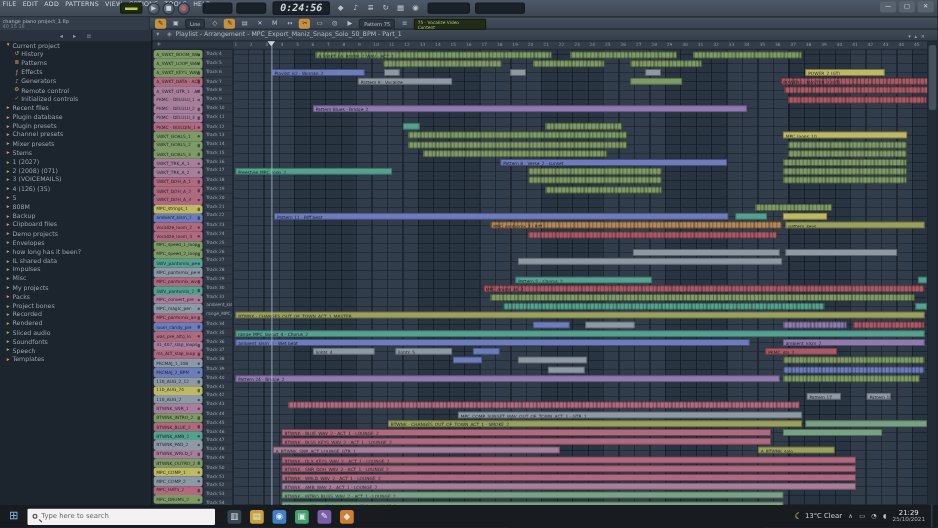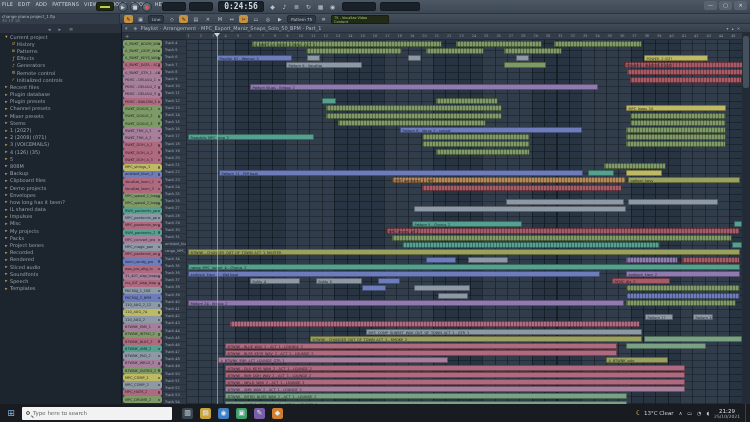--- a/index.html
+++ b/index.html
@@ -4,21 +4,21 @@
 <style>
   * { margin:0; padding:0; box-sizing:border-box; }
   html,body { width:750px; height:422px; overflow:hidden; }
   body { font-family:"DejaVu Sans","Liberation Sans",sans-serif; background:#10151b; position:relative; }
   .abs { position:absolute; }
 
   
   #topbar1 { left:0; top:0; width:750px; height:14px; background:linear-gradient(#4d5866,#3d4754); border-bottom:1px solid #2b333d; }
   #menubar { left:2px; top:1px; height:8px; display:flex; gap:5px; }
   #menubar .menu { font-size:5px; color:#cdd5dc; letter-spacing:.2px; }
-  .lcd { background:#1a2129; border:1px solid #141a21; border-radius:2px; color:#cfd8de; }
+  .lcd { background:#1a2129; border:1px solid #141a21; border-radius:2px; color:#cfd8de;font-style:italic; }
   #pattern-mini { left:96px; top:2px; width:18px; height:9px; background:#20290f; border:1px solid #161c09; border-radius:2px; }
   #pattern-mini i { display:block; margin:3px 3px; height:2px; background:#b8d04e; }
   .tbtn { width:10px; height:10px; border-radius:50%; background:radial-gradient(circle at 35% 30%,#6b7886,#434e5b); border:1px solid #2c343e;
           color:#c9d2da; font-size:5px; line-height:9px; text-align:center; }
   #rec-btn { color:#e0564f; }
   #time-display { left:218px; top:1px; width:46px; height:11px; font-family:"DejaVu Sans Mono",monospace; font-weight:bold;
                   font-size:8px; line-height:10px; text-align:center; }
   .minilcd { height:9px; }
   .icon-row { display:flex; gap:3px; }
   .icon-row .ic { width:9px; height:9px; font-size:6px; line-height:9px; text-align:center; color:#b9c3cc; }

